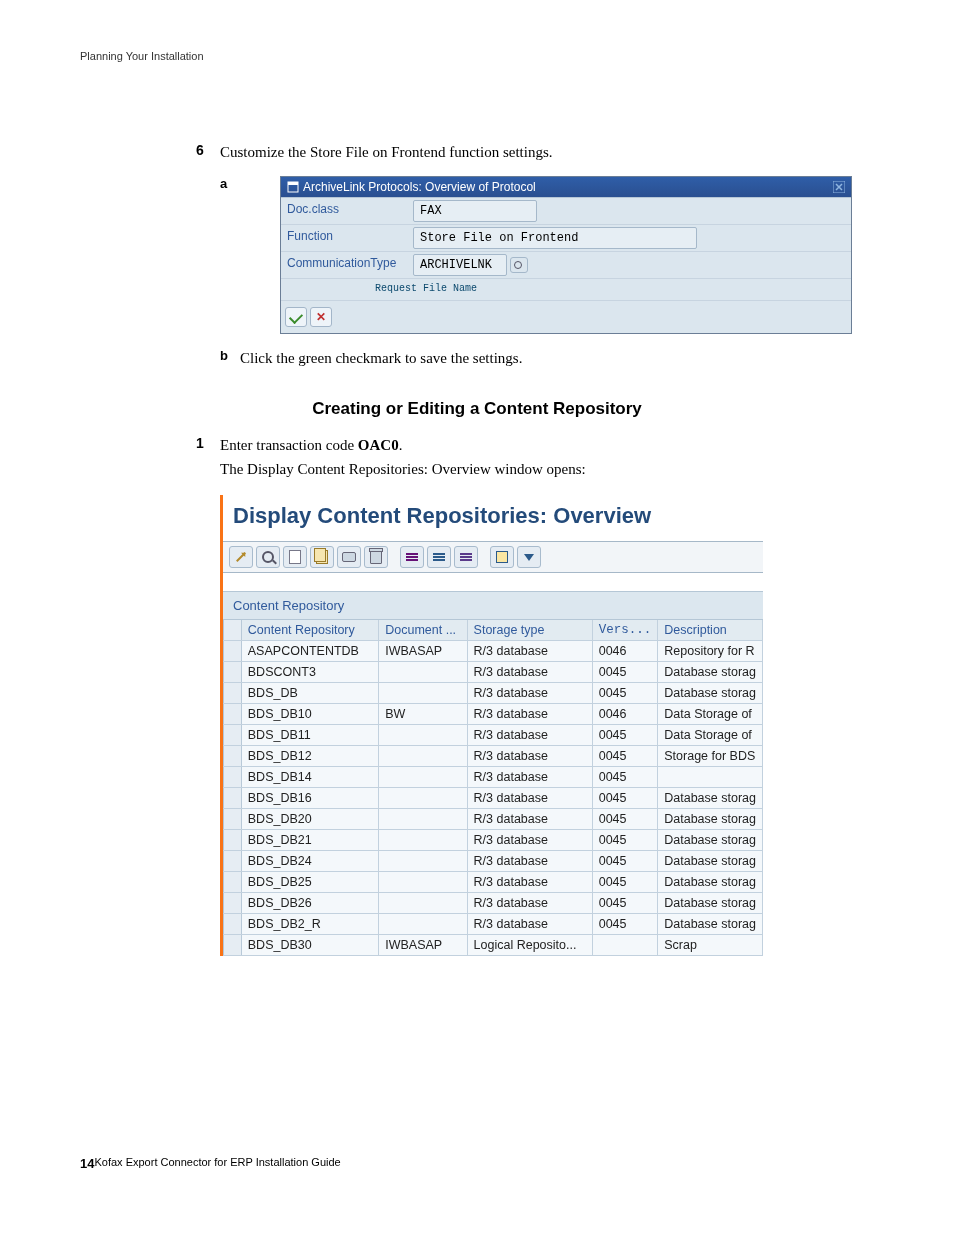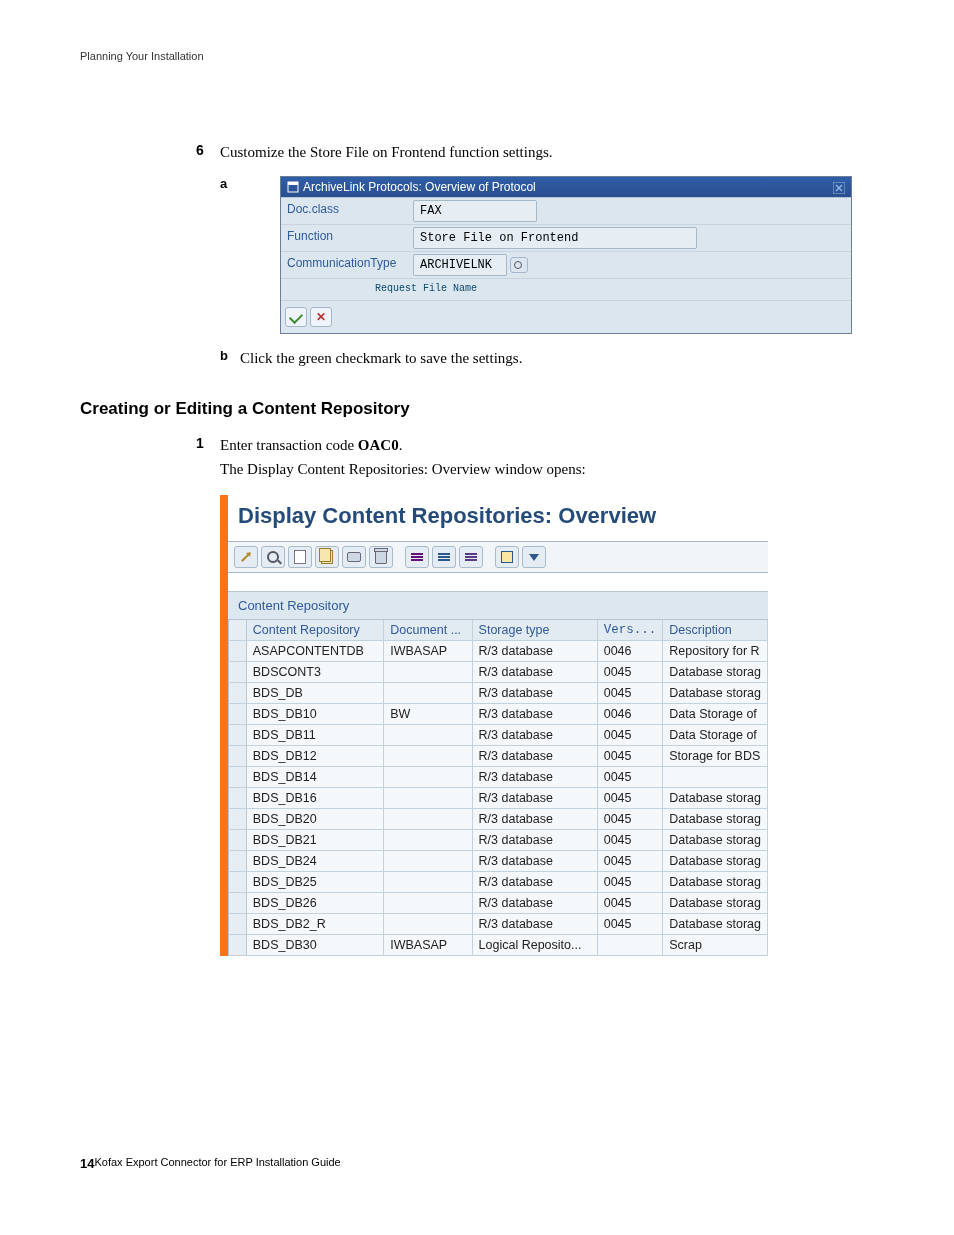--- a/index.html
+++ b/index.html
@@ -59,37 +59,38 @@
     margin: 0 0 4px 0;
     line-height: 1.35;
   }
   .bold { font-weight: bold; }
 
   .h3 {
     font-family: Arial, sans-serif;
     font-weight: bold;
     font-size: 17px;
     margin: 30px 0 16px 0;
+    text-align: center;
   }
 
   
   .sap-dialog {
     margin: 14px 0 14px 40px;
     border: 1px solid #6b7e96;
     width: 570px;
     background: #d7e3ec;
     font-family: Arial, sans-serif;
     font-size: 12px;
   }
   .sap-titlebar {
     background: linear-gradient(#2f5ea8, #2a4f90);
     color: #fff;
     padding: 3px 6px;
     display: flex;
-    align-items: flex-end;
+    align-items: center;
     justify-content: space-between;
   }
   .sap-titlebar .t-left { display: flex; align-items: center; gap: 4px; }
   .sap-body {
     background: #dbe6ee;
     border-top: 1px solid #b6c6d6;
   }
   .sap-row {
     display: flex;
     align-items: stretch;
@@ -159,21 +160,21 @@
     transform: rotate(-45deg);
   }
   .x-glyph { color: #c03030; font-weight: bold; font-size: 12px; line-height: 1; }
 
   
   .sap-overview {
     margin: 16px 0 0 0;
     width: 540px;
     font-family: Arial, sans-serif;
     font-size: 13px;
-    border-left: 8px solid #f97316;
+    border-left: 3px solid #f97316;
   }
   .sap-ov-title {
     color: #244b7a;
     font-size: 22px;
     font-weight: bold;
     padding: 8px 4px 12px 10px;
   }
   .sap-toolbar {
     background: #f2f5f8;
     border-top: 1px solid #a6b8c8;

